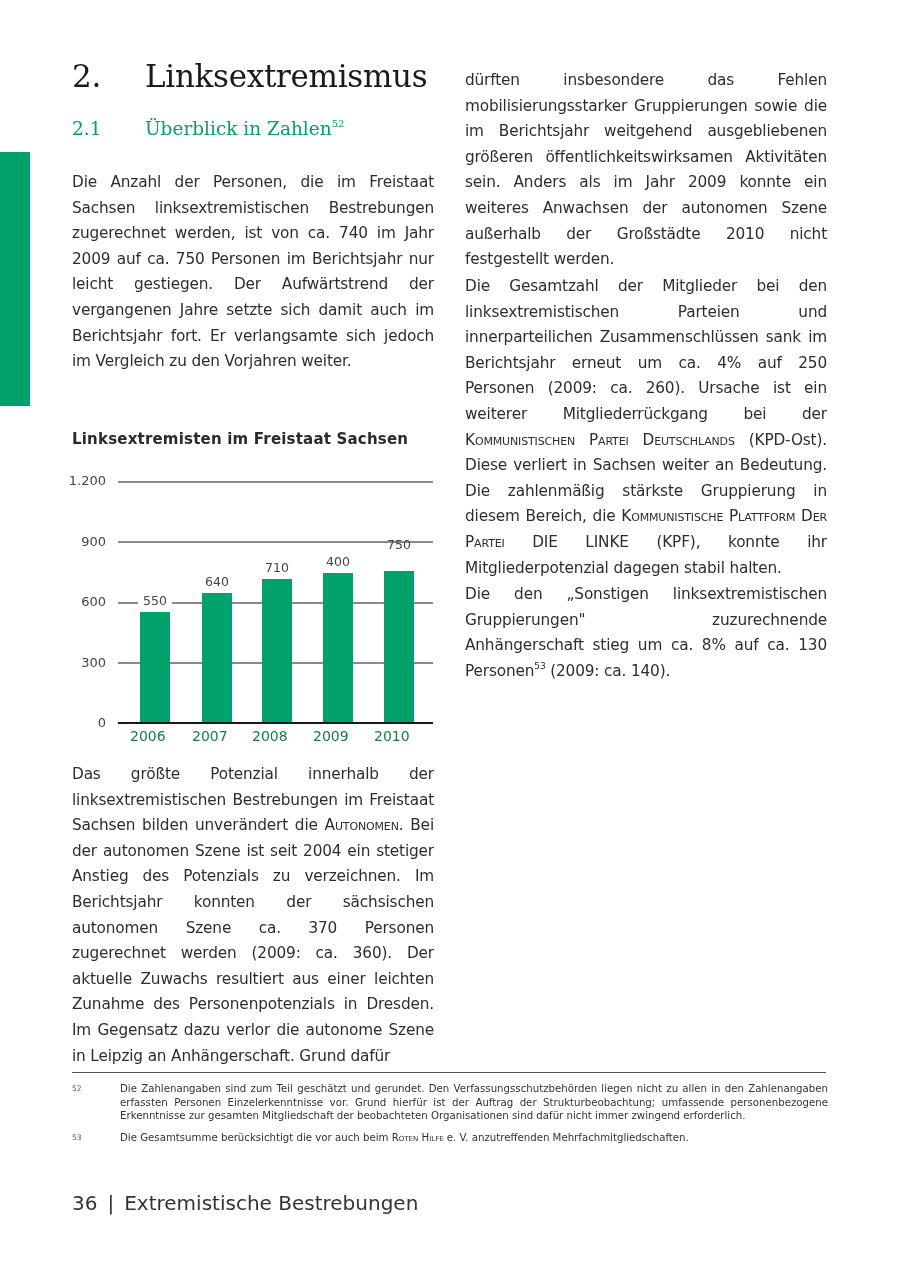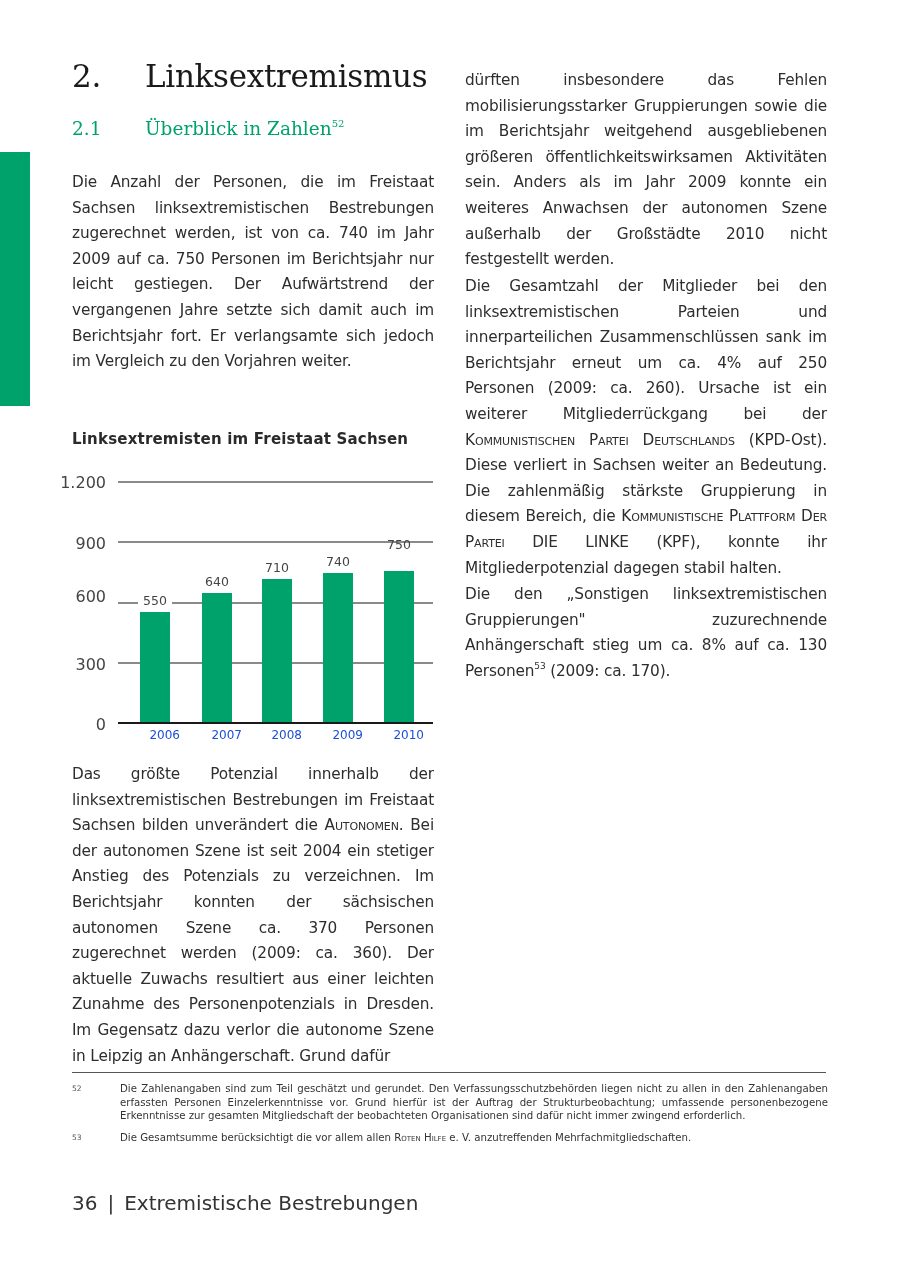--- a/index.html
+++ b/index.html
@@ -11,24 +11,24 @@
   .h2 { position:absolute; left:72px; top:118px; font-family:"DejaVu Serif", serif; font-size:18.5px; color:#00a26b; }
   .h2 .num { display:inline-block; width:73px; }
   .h2 sup { font-size:10px; vertical-align:8px; }
   .para { position:absolute; width:362px; font-size:15.3px; line-height:25.6px; text-align:justify; color:#2d2d2d; letter-spacing:-0.15px; }
   .sc { font-variant:small-caps; }
   .para sup { font-size:9px; vertical-align:7px; line-height:0; }
   .chart-title { position:absolute; left:72px; top:430px; font-size:15px; font-weight:bold; color:#2a2a2a; letter-spacing:0.2px; }
   .chart { position:absolute; left:60px; top:470px; width:380px; height:280px; }
   .gridline { position:absolute; left:58px; width:315px; height:1.5px; background:#8a8a8a; }
   .baseline { position:absolute; left:58px; width:315px; height:2px; background:#1a1a1a; }
-  .ytick { position:absolute; left:0; width:46px; text-align:right; font-size:16px; color:#444; }
+  .ytick { position:absolute; left:0; width:46px; text-align:right; font-size:13px; color:#444; }
   .bar { position:absolute; width:30px; background:#00a26b; }
   .bar-label { position:absolute; width:50px; text-align:center; font-size:12.5px; color:#444; background:#fff; }
-  .xtick { position:absolute; width:50px; text-align:right; font-size:12px; color:#1d4ed8; }
+  .xtick { position:absolute; width:50px; text-align:left; font-size:14px; color:#15803d; }
   .fn-rule { position:absolute; left:72px; top:1072px; width:754px; height:1px; background:#555; }
   .fn { position:absolute; left:72px; width:756px; font-size:10.2px; line-height:13.5px; color:#333; }
   .fn .fnnum { position:absolute; left:0; top:0; font-size:7.5px; color:#555; }
   .fn .fntext { margin-left:48px; text-align:justify; }
   .footer { position:absolute; left:72px; top:1191px; font-size:20px; color:#333; }
   .footer .sep { margin:0 10px; }
 </style>
 </head>
 <body>
 
@@ -45,56 +45,56 @@
 <div class="chart">
 
   <div class="gridline" style="top:11px;"></div>
   <div class="gridline" style="top:71px;"></div>
   <div class="gridline" style="top:132px;"></div>
   <div class="gridline" style="top:192px;"></div>
   <div class="baseline" style="top:252px;"></div>
 
   <div class="ytick" style="top:3px;">1.200</div>
   <div class="ytick" style="top:64px;">900</div>
-  <div class="ytick" style="top:117px;">600</div>
+  <div class="ytick" style="top:124px;">600</div>
   <div class="ytick" style="top:185px;">300</div>
   <div class="ytick" style="top:245px;">0</div>
 
   <div id="bars">
       <div class="bar" style="left: 80px; top: 141.542px; height: 110.458px; background: rgb(0, 162, 107);"></div>
       <div class="bar-label" style="left: 78px; top: 122.542px; width: 34px;">550</div>
       <div class="xtick" style="left: 70px; top: 258px;">2006</div>
       <div class="bar" style="left: 142px; top: 123.467px; height: 128.533px; background: rgb(0, 162, 107);"></div>
       <div class="bar-label" style="left: 132px; top: 104.467px; background: transparent;">640</div>
       <div class="xtick" style="left: 132px; top: 258px;">2007</div>
       <div class="bar" style="left: 202px; top: 109.408px; height: 142.592px; background: rgb(0, 162, 107);"></div>
       <div class="bar-label" style="left: 192px; top: 90.4083px; background: transparent;">710</div>
       <div class="xtick" style="left: 192px; top: 258px;">2008</div>
       <div class="bar" style="left: 263px; top: 103.383px; height: 148.617px; background: rgb(0, 162, 107);"></div>
-      <div class="bar-label" style="left: 253px; top: 84.3833px; background: transparent;">740</div>
+      <div class="bar-label" style="left: 253px; top: 84.3833px; background: transparent;">400</div>
       <div class="xtick" style="left: 253px; top: 258px;">2009</div>
       <div class="bar" style="left: 324px; top: 101.375px; height: 150.625px; background: rgb(0, 162, 107);"></div>
       <div class="bar-label" style="left: 314px; top: 67px; background: transparent;">750</div>
       <div class="xtick" style="left: 314px; top: 258px;">2010</div>
     </div>
 </div>
 
 <p class="para" style="left:72px; top:762px;"><span>Das größte Potenzial innerhalb der linksextremistischen Bestrebungen im Freistaat Sachsen bilden unverändert die </span><span class="sc">Autonomen</span><span>. Bei der autonomen Szene ist seit 2004 ein stetiger Anstieg des Potenzials zu verzeichnen. Im Berichtsjahr konnten der sächsischen autonomen Szene ca. 370 Personen zugerechnet werden (2009: ca. 360). Der aktuelle Zuwachs resultiert aus einer leichten Zunahme des Personenpotenzials in Dresden. Im Gegensatz dazu verlor die autonome Szene in Leipzig an Anhängerschaft. Grund dafür</span></p>
 
 <p class="para" style="left:465px; top:68px;">dürften insbesondere das Fehlen mobilisierungsstarker Gruppierungen sowie die im Berichtsjahr weitgehend ausgebliebenen größeren öffentlichkeitswirksamen Aktivitäten sein. Anders als im Jahr 2009 konnte ein weiteres Anwachsen der autonomen Szene außerhalb der Großstädte 2010 nicht festgestellt werden.</p>
 
 <p class="para" style="left:465px; top:274px;"><span>Die Gesamtzahl der Mitglieder bei den linksextremistischen Parteien und innerparteilichen Zusammenschlüssen sank im Berichtsjahr erneut um ca. 4% auf 250 Personen (2009: ca. 260). Ursache ist ein weiterer Mitgliederrückgang bei der </span><span class="sc">Kommunistischen Partei Deutschlands</span><span> (KPD-Ost). Diese verliert in Sachsen weiter an Bedeutung. Die zahlenmäßig stärkste Gruppierung in diesem Bereich, die </span><span class="sc">Kommunistische Plattform Der Partei</span><span> DIE LINKE (KPF), konnte ihr Mitgliederpotenzial dagegen stabil halten.</span></p>
 
-<p class="para" style="left:465px; top:582px;"><span>Die den „Sonstigen linksextremistischen Gruppierungen" zuzurechnende Anhängerschaft stieg um ca. 8% auf ca. 130 Personen</span><sup>53</sup><span> (2009: ca. 170).</span></p>
+<p class="para" style="left:465px; top:582px;"><span>Die den „Sonstigen linksextremistischen Gruppierungen" zuzurechnende Anhängerschaft stieg um ca. 8% auf ca. 130 Personen</span><sup>53</sup><span> (2009: ca. 140).</span></p>
 
 <div class="fn-rule"></div>
 
 <div class="fn" style="top:1082px;">
   <span class="fnnum">52</span>
   <div class="fntext">Die Zahlenangaben sind zum Teil geschätzt und gerundet. Den Verfassungsschutzbehörden liegen nicht zu allen in den Zahlenangaben erfassten Personen Einzelerkenntnisse vor. Grund hierfür ist der Auftrag der Strukturbeobachtung; umfassende personenbezogene Erkenntnisse zur gesamten Mitgliedschaft der beobachteten Organisationen sind dafür nicht immer zwingend erforderlich.</div>
 </div>
 
 <div class="fn" style="top:1131px;">
   <span class="fnnum">53</span>
-  <div class="fntext"><span>Die Gesamtsumme berücksichtigt die vor allem allen </span><span class="sc">Roten Hilfe</span><span> e. V. anzutreffenden Mehrfachmitgliedschaften.</span></div>
+  <div class="fntext"><span>Die Gesamtsumme berücksichtigt die vor auch beim </span><span class="sc">Roten Hilfe</span><span> e. V. anzutreffenden Mehrfachmitgliedschaften.</span></div>
 </div>
 
 <div class="footer"><span>36</span><span class="sep">|</span><span>Extremistische Bestrebungen</span></div>
 
 </body></html>

